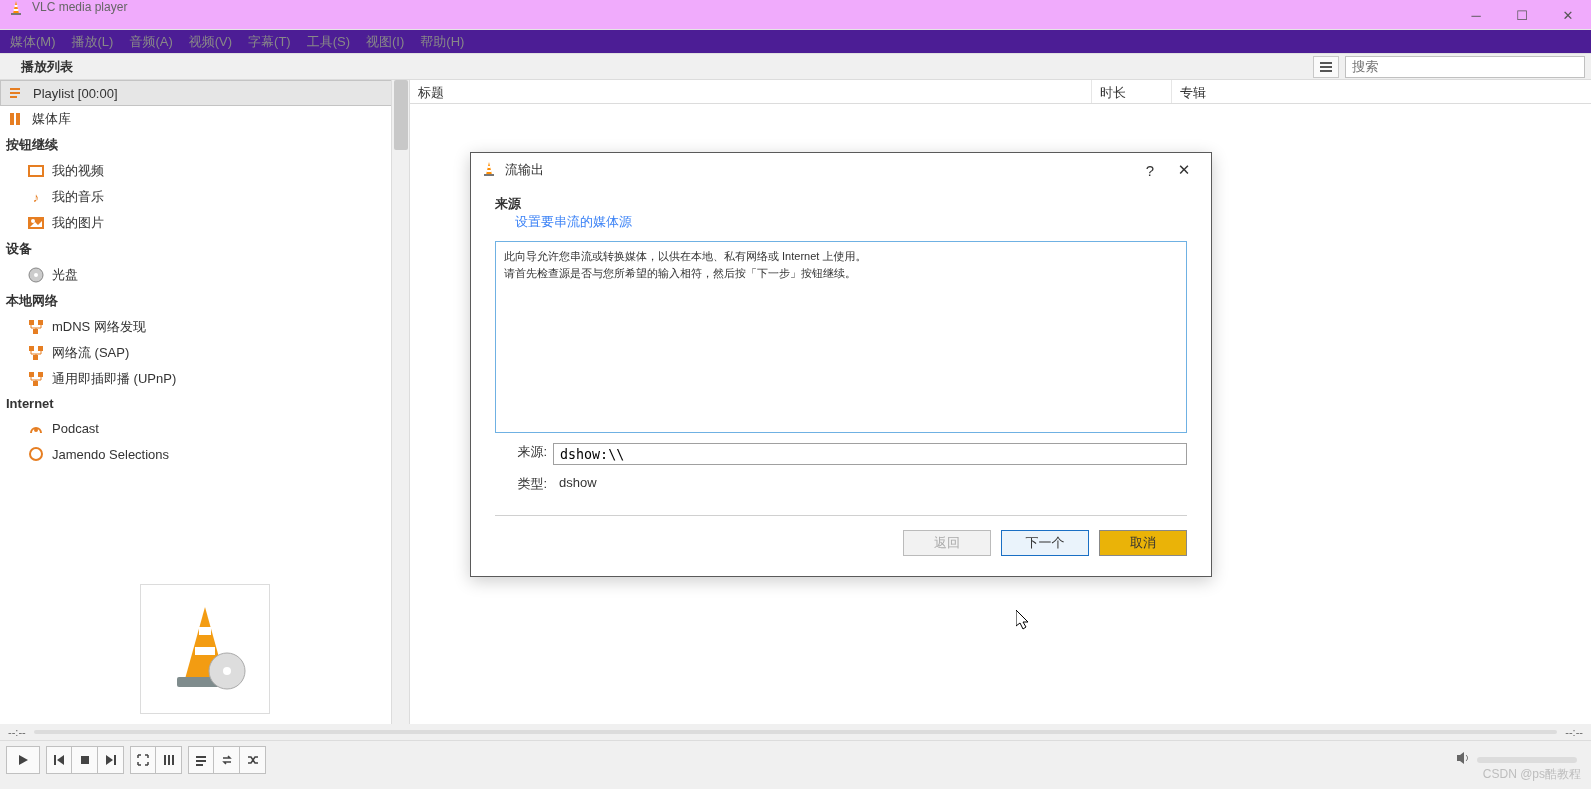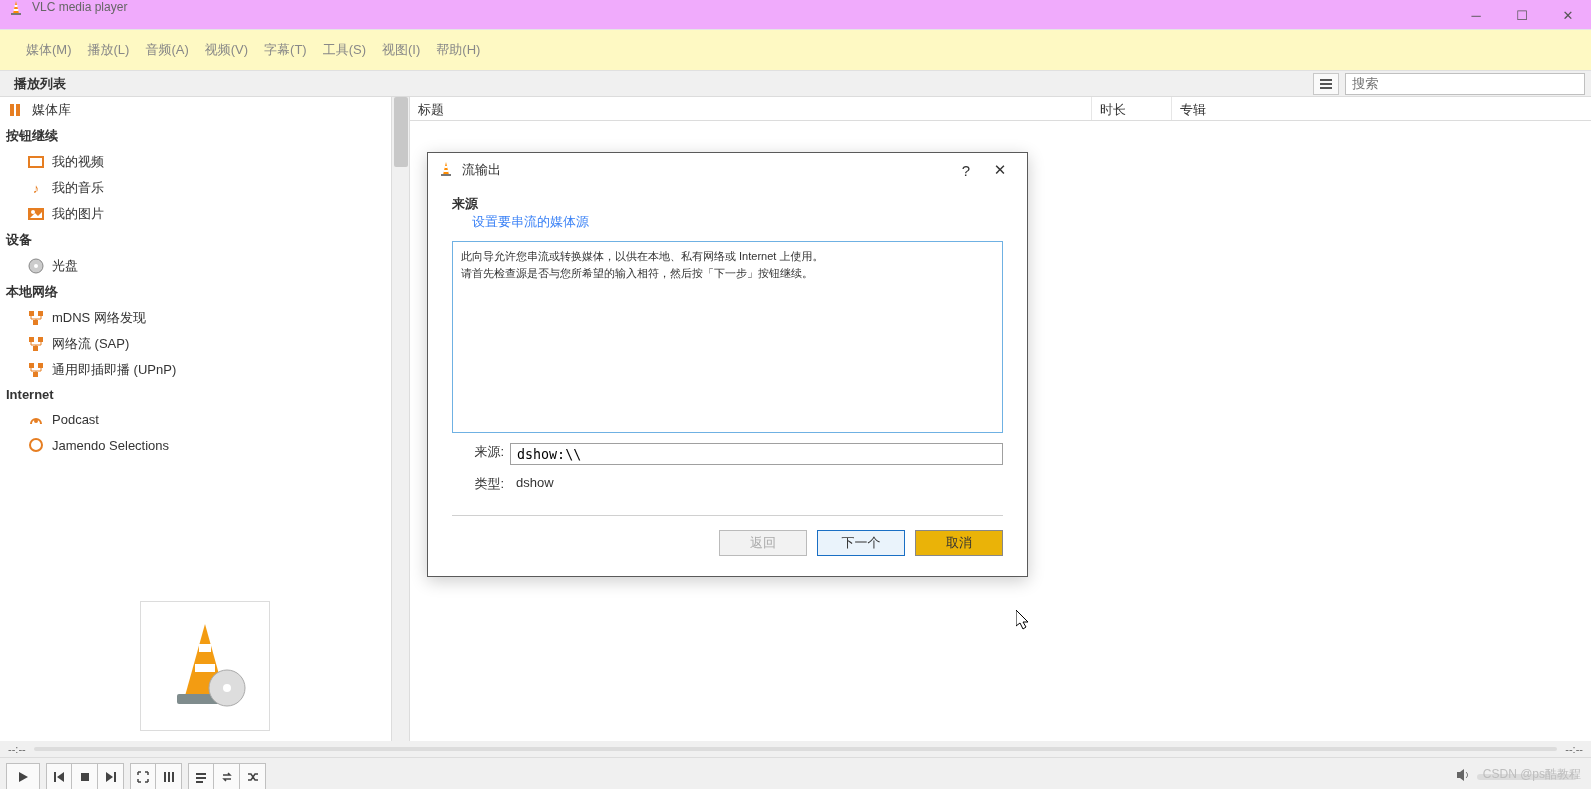--- a/index.html
+++ b/index.html
@@ -6,26 +6,26 @@
 body { width: 1591px; height: 789px; background: #f0f0f0; position: relative; overflow: hidden; font-size: 13px; color: #333; }
 
 
 .titlebar { height: 30px; background: #f0abfc; display: flex; padding-left: 8px; border-bottom: 1px solid #e5e5e5; }
 .titlebar .app-icon { width: 16px; height: 16px; margin-right: 8px; }
 .titlebar .title { color: #666; font-size: 12px; flex: 1; }
 .win-controls { display: flex; }
 .win-controls div { width: 46px; height: 30px; display: flex; align-items: center; justify-content: center; color: #555; }
 
 
-.menubar { height: 41px; background: #fef9c3; display: flex; align-items: center; padding-left: 20px; gap: 4px; border-bottom: 1px solid #e0e0e0; }
+.menubar { height: 24px; background: #4c1d95; display: flex; align-items: center; padding-left: 4px; gap: 4px; border-bottom: 1px solid #e0e0e0; }
 .menubar span { color: #888; font-size: 13px; padding: 2px 6px; }
 
 
 .plhead { height: 26px; background: #f0f0f0; display: flex; align-items: center; border-bottom: 1px solid #dcdcdc; }
-.plhead .pltitle { font-weight: bold; padding-left: 14px; flex: 1; }
+.plhead .pltitle { font-weight: bold; padding-left: 21px; flex: 1; }
 .plhead .view-toggle { width: 26px; height: 22px; border: 1px solid #c8c8c8; margin-right: 6px; display:flex;align-items:center;justify-content:center;background:#fafafa; }
 .plhead .search { width: 240px; height: 22px; border: 1px solid #c0c0c0; margin-right: 6px; padding: 0 6px; color:#999; }
 
 
 .main { display: flex; height: 644px; }
 
 
 .sidebar { width: 410px; background: #fff; border-right: 1px solid #dcdcdc; position: relative; display:flex; flex-direction:column; }
 .side-list { flex:1; overflow:hidden; }
 .side-item { display: flex; align-items: center; height: 26px; padding-left: 8px; gap: 8px; }
@@ -41,21 +41,21 @@
 
 
 .content { flex:1; background:#fff; position:relative; }
 .content .cols { display:flex; height:24px; border-bottom:1px solid #dcdcdc; }
 .content .col { padding:4px 8px; color:#333; }
 .col-title { flex:1; }
 .col-dur { width:80px; border-left:1px solid #e6e6e6; }
 .col-album { width:420px; border-left:1px solid #e6e6e6; }
 
 
-.dialog { position:absolute; left:427px; top:152px; width:601px; background:#fff; border:1px solid #5a5a5a; box-shadow:0 4px 16px rgba(0,0,0,.2); }
+.dialog { position:absolute; left:470px; top:152px; width:742px; background:#fff; border:1px solid #5a5a5a; box-shadow:0 4px 16px rgba(0,0,0,.2); }
 .dialog .dlg-title { height:34px; display:flex; align-items:center; padding:0 10px; }
 .dialog .dlg-title .t { flex:1; padding-left:8px; }
 .dialog .dlg-title .help, .dialog .dlg-title .close-x { width:34px; height:30px; display:flex; align-items:center; justify-content:center; color:#333; font-size:15px; }
 .dialog .body { padding: 4px 24px 20px 24px; }
 .dialog .section-title { font-weight: bold; margin-top:4px; }
 .dialog .section-sub { padding-left: 20px; color:#3b82f6; margin-bottom:10px; }
 .dialog .infobox { border:1px solid #6fb1e3; height:192px; padding:6px 8px; font-family: SimSun, monospace; line-height:1.5; font-size:11px; }
 .dialog .field-row { display:flex; margin-top:10px; font-family: SimSun, monospace; }
 .dialog .field-row .lbl { width:58px; text-align:right; padding-right:6px; }
 .dialog .field-row .inp { flex:1; height:22px; border:1px solid #a0a0a0; padding:0 6px; font-family: SimSun, monospace; }
@@ -125,20 +125,30 @@
         <rect x="1" y="10" width="12" height="2" fill="#555"></rect>
       </svg>
   </div>
   <input class="search" placeholder="搜索" style="">
 </div>
 
 <div class="main">
 
   <div class="sidebar">
     <div class="side-list">
+      <div class="side-item selected">
+        <span class="side-icon ic-orange">
+          <svg width="16" height="16" viewBox="0 0 16 16">
+              <rect x="1" y="3" width="10" height="2" fill="#e67e22"></rect>
+              <rect x="1" y="7" width="10" height="2" fill="#e67e22"></rect>
+              <rect x="1" y="11" width="7" height="2" fill="#e67e22"></rect>
+            </svg>
+        </span>
+        <span>Playlist [00:00]</span>
+      </div>
       <div class="side-item">
         <span class="side-icon ic-orange">
           <svg width="16" height="16" viewBox="0 0 16 16">
               <rect x="2" y="2" width="4" height="12" fill="#e67e22"></rect>
               <rect x="8" y="2" width="4" height="12" fill="#e67e22"></rect>
             </svg>
         </span>
         <span>媒体库</span>
       </div>
       <div class="side-header">按钮继续</div>

